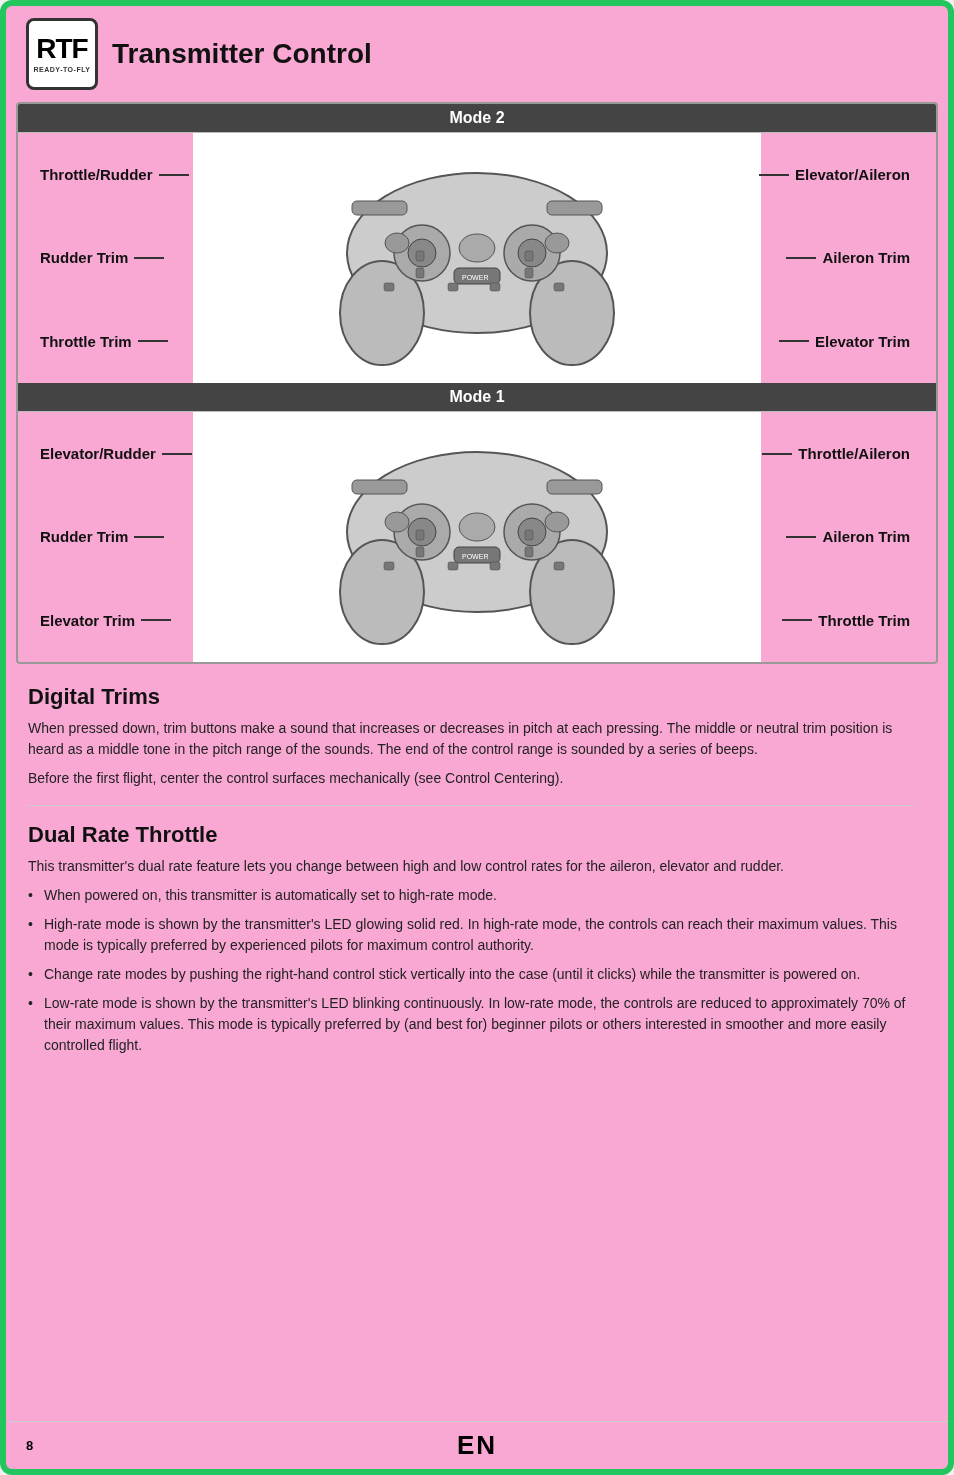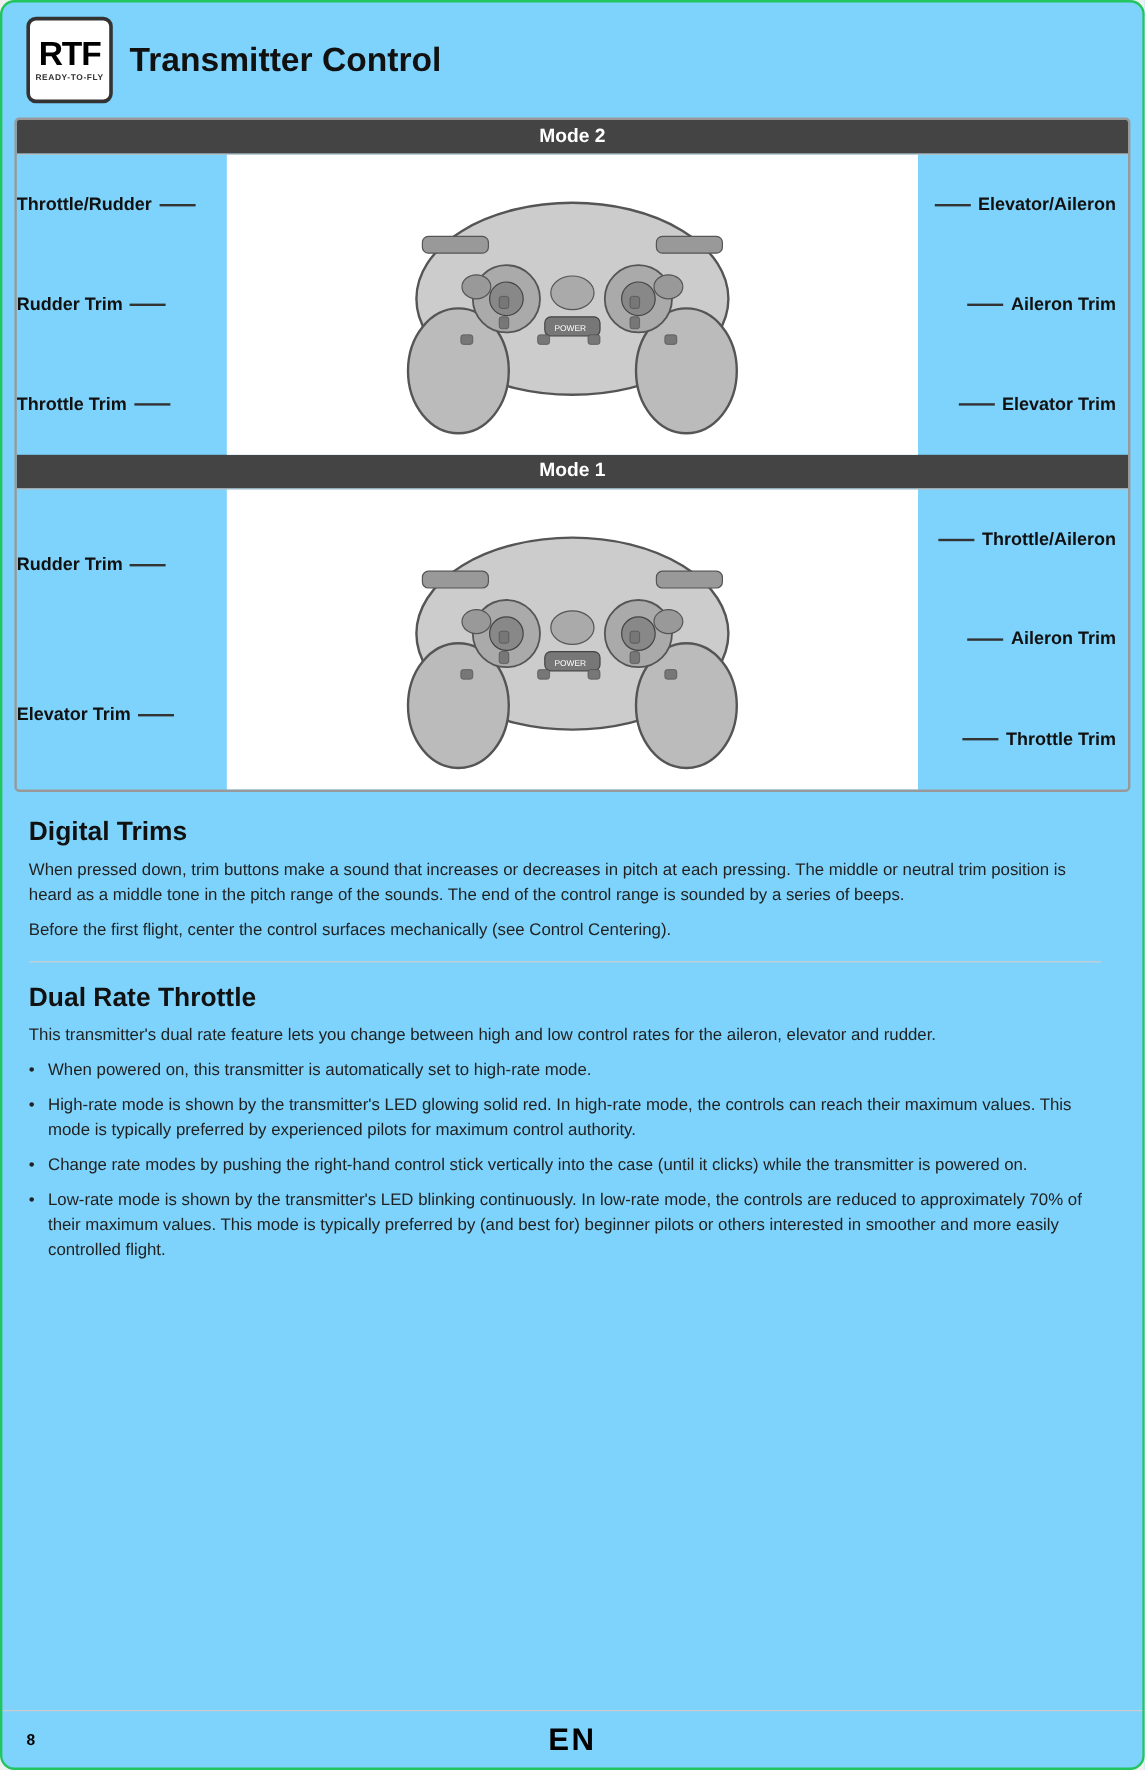--- a/index.html
+++ b/index.html
@@ -7,22 +7,22 @@
       font-family: Arial, sans-serif;
       background: #f0f0f0;
       display: flex;
       justify-content: center;
       align-items: flex-start;
       min-height: 100vh;
     }
     .page {
       width: 954px;
       min-height: 1475px;
-      background: #7dd3fc;
-      border: 2px solid #22c55e;
+      background: #f9a8d4;
+      border: 6px solid #22c55e;
       border-radius: 12px;
       overflow: hidden;
       display: flex;
       flex-direction: column;
     }
     
     .header {
       display: flex;
       align-items: center;
       padding: 12px 20px;
@@ -76,22 +76,22 @@
       display: flex;
       align-items: stretch;
       border-top: 1px solid #bbb;
     }
     .left-labels, .right-labels {
       width: 175px;
       display: flex;
       flex-direction: column;
       justify-content: space-around;
     }
-    .left-labels { align-items: flex-start; padding-left: 0; }
-    .right-labels { align-items: flex-end; padding-right: 10px; }
+    .left-labels { align-items: flex-start; padding-left: 22px; }
+    .right-labels { align-items: flex-end; padding-right: 26px; }
     .label-item {
       font-weight: bold;
       font-size: 15px;
       color: #111;
       padding: 14px 0;
       position: relative;
       display: flex;
       align-items: center;
     }
     .label-item.left {
@@ -266,20 +266,24 @@
         <div class="label-item right">
           <span>Elevator Trim</span>
           <span class="line-connector"></span>
         </div>
       </div>
     </div>
 
     <div class="mode-header">Mode 1</div>
     <div class="diagram-block">
       <div class="left-labels">
+        <div class="label-item left">
+          <span>Elevator/Rudder</span>
+          <span class="line-connector"></span>
+        </div>
         <div class="label-item left">
           <span>Rudder Trim</span>
           <span class="line-connector"></span>
         </div>
         <div class="label-item left">
           <span>Elevator Trim</span>
           <span class="line-connector"></span>
         </div>
       </div>
       <div class="controller-area">

